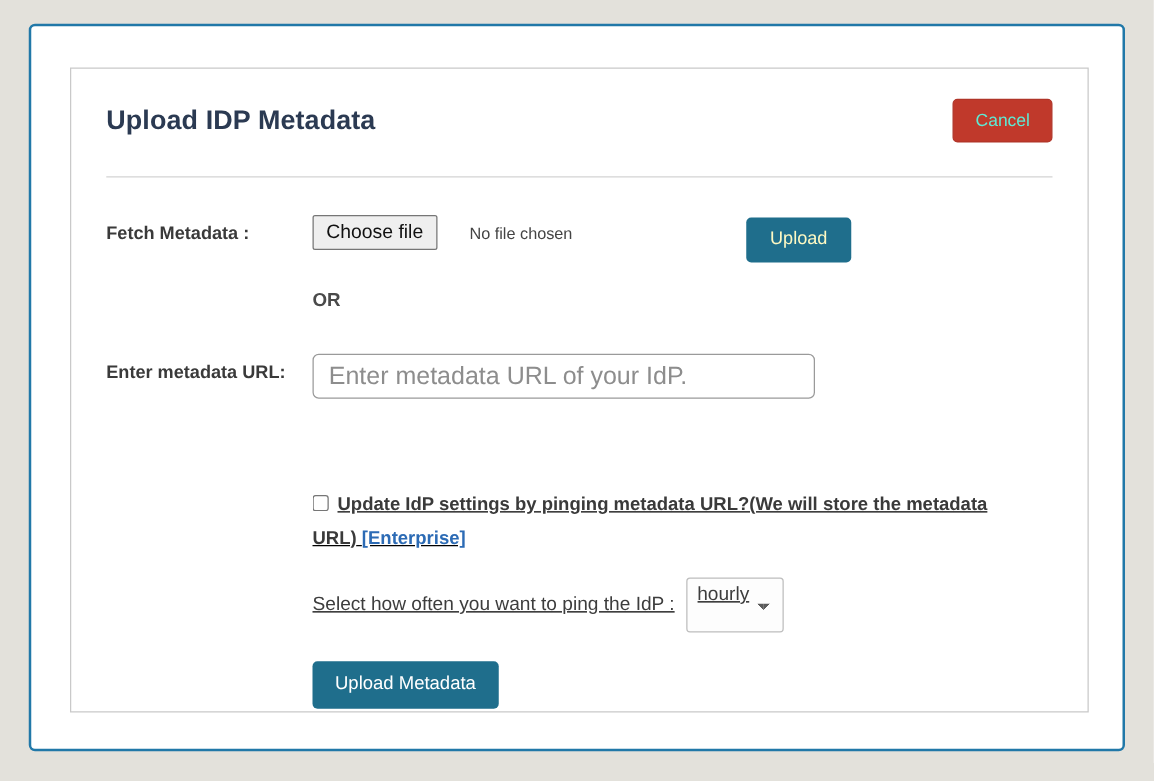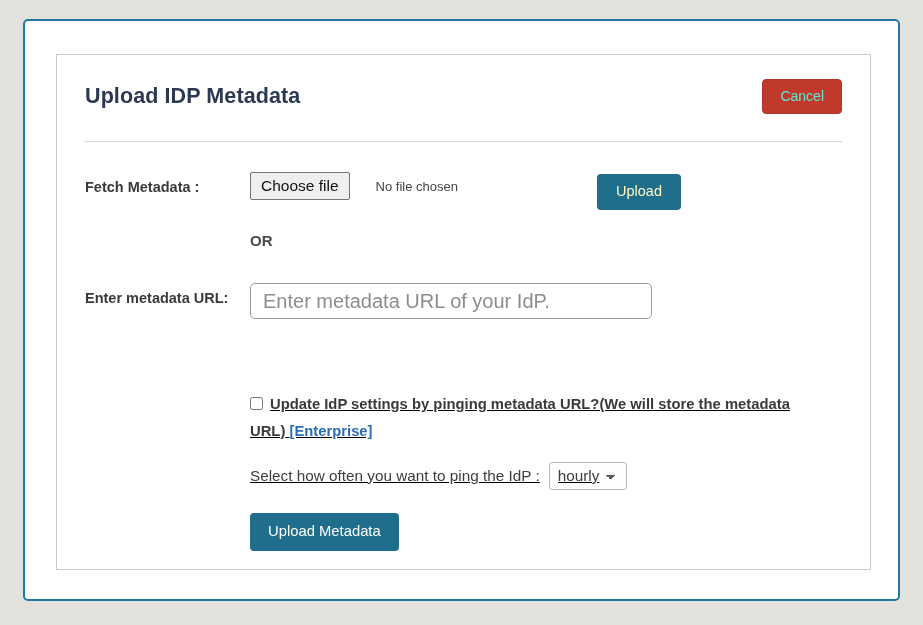--- a/index.html
+++ b/index.html
@@ -200,21 +200,21 @@
     color: #3d3d3d;
   }
   .ping-select {
     margin-left: 9px;
     font-family: "Liberation Sans", sans-serif;
     font-size: 15.3px;
     color: #3d3d3d;
     background: #fdfdfd;
     border: 1px solid #bdbdbd;
     border-radius: 3px;
-    padding: 4px 26px 5px 8px;
+    padding: 4px 26px 21px 8px;
     appearance: none;
     -webkit-appearance: none;
     cursor: pointer;
     background-image:
       linear-gradient(45deg, transparent 50%, #5b5b5b 50%),
       linear-gradient(135deg, #5b5b5b 50%, transparent 50%);
     background-position:
       calc(100% - 15px) calc(50% + 1px),
       calc(100% - 10px) calc(50% + 1px);
     background-size: 5px 5px, 5px 5px;

